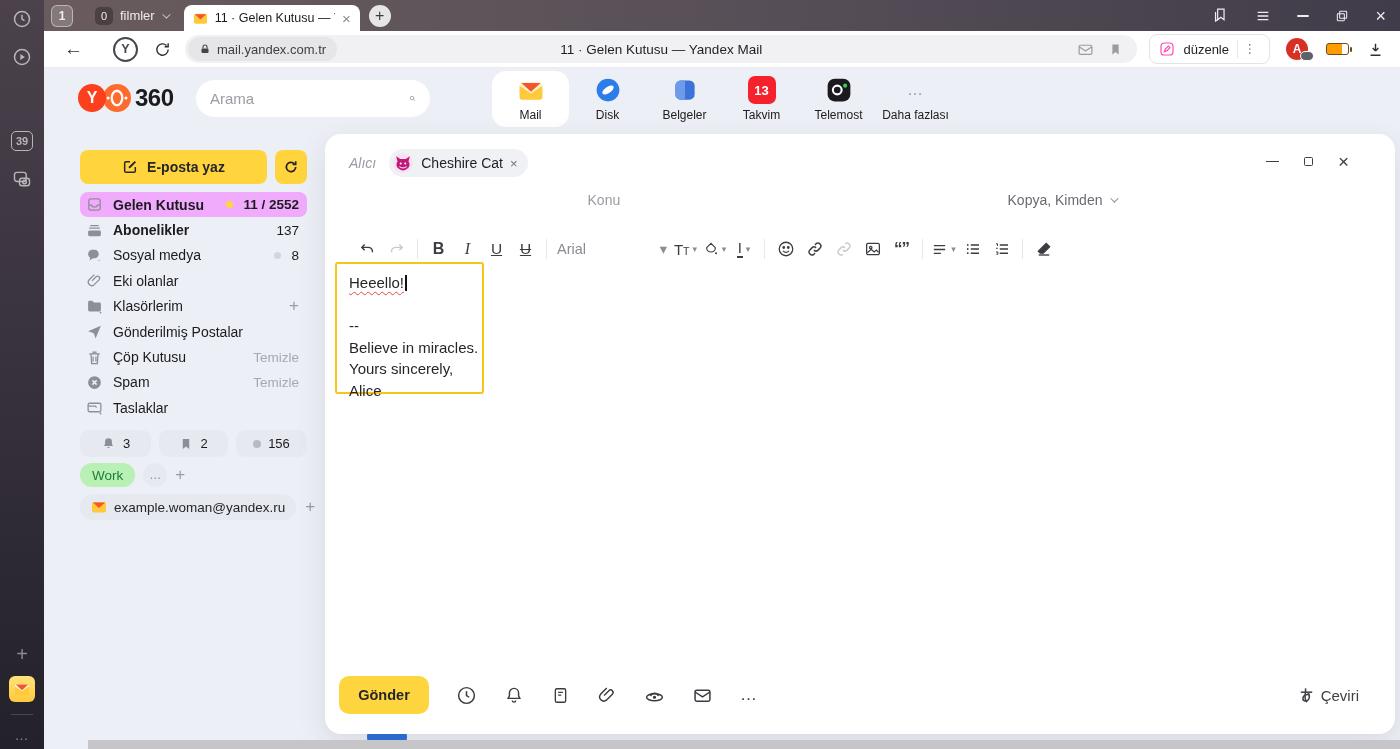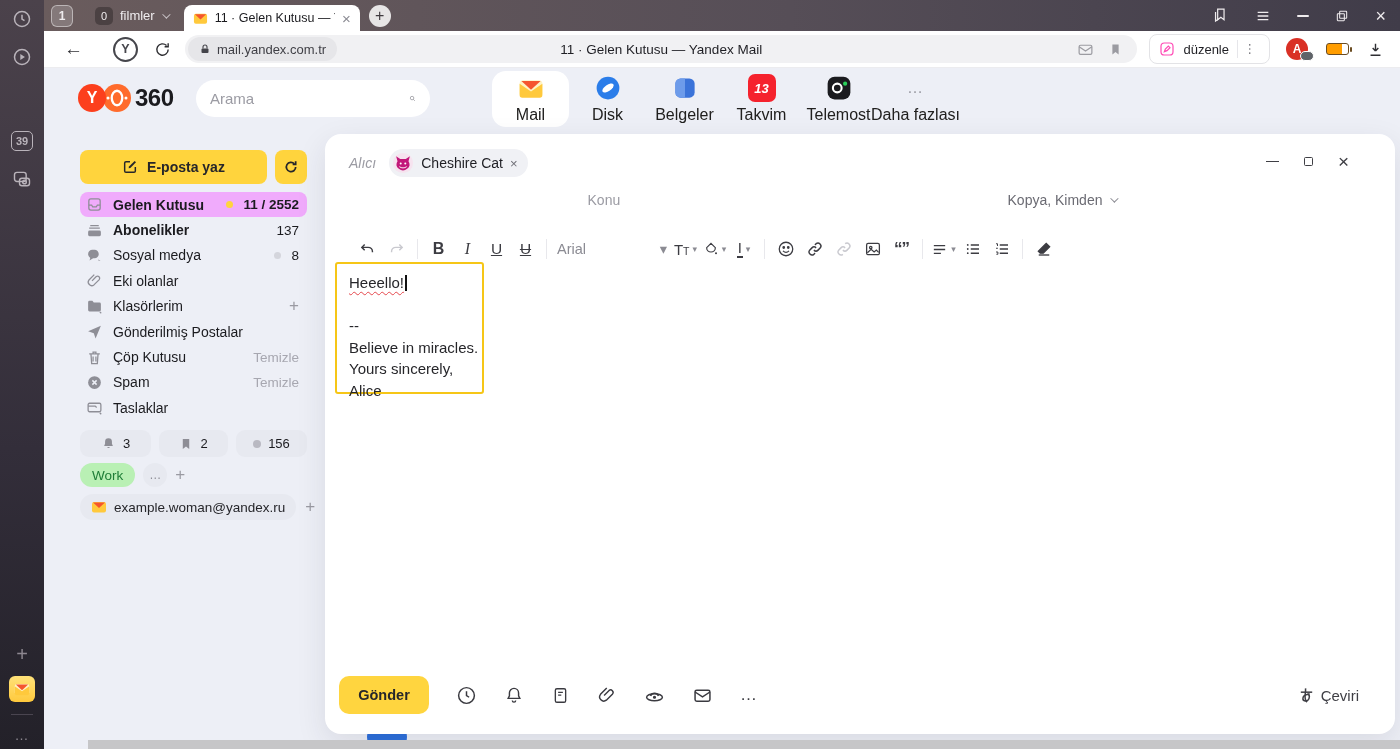--- a/index.html
+++ b/index.html
@@ -80,23 +80,23 @@
   .logo-y { width:28px; height:28px; border-radius:50%; background:#fc3f1d; color:#fff; font-weight:bold; font-size:16px;
             display:flex; align-items:center; justify-content:center; z-index:1; }
   .logo-360 { margin-left:4px; font-size:24px; font-weight:800; color:#1b1b1f; letter-spacing:-.5px; }
   .search { position:absolute; left:152px; top:12px; width:234px; height:37px; background:#fff; border-radius:19px;
             display:flex; align-items:center; padding:0 14px; }
   .search input { border:none; outline:none; background:transparent; flex:1; font-size:15px; color:#1d4ed8; font-family:inherit; }
   .search input::placeholder { color:#9b9ba3; }
   .apps { position:absolute; left:448px; top:3px; display:flex; }
   .app { width:77px; height:56px; display:flex; flex-direction:column; align-items:center; justify-content:center; gap:4px; }
   .app.active { background:#fff; border-radius:14px; }
-  .app .alab { font-size:16px; color:#21201f; white-space:nowrap; }
+  .app .alab { font-size:12px; color:#21201f; white-space:nowrap; }
   .cal13 { width:28px; height:28px; border-radius:7px; background:#f5222d; color:#fff; font-weight:bold; font-size:13px;
-           display:flex; align-items:center; justify-content:center;font-style:italic; }
+           display:flex; align-items:center; justify-content:center; }
   .more-dots { height:28px; display:flex; align-items:center; color:#9a9aa2; font-size:16px; letter-spacing:1px; }
   .hdr-right { position:absolute; right:18px; top:13px; display:flex; align-items:center; gap:15px; }
   .gear { color:#8f8f97; }
   .uname { font-size:14px; color:#1b1b1f; }
 
   
   .main { position:absolute; left:44px; top:130px; width:1356px; height:619px; background:#edeff6; }
   .mailbar { position:absolute; left:16px; top:0; width:260px; height:520px; }
   .btnrow { position:absolute; left:20px; top:20px; display:flex; gap:8px; }
   .compose-btn { width:187px; height:34px; background:#ffd43d; border:none; border-radius:8px; display:flex;

